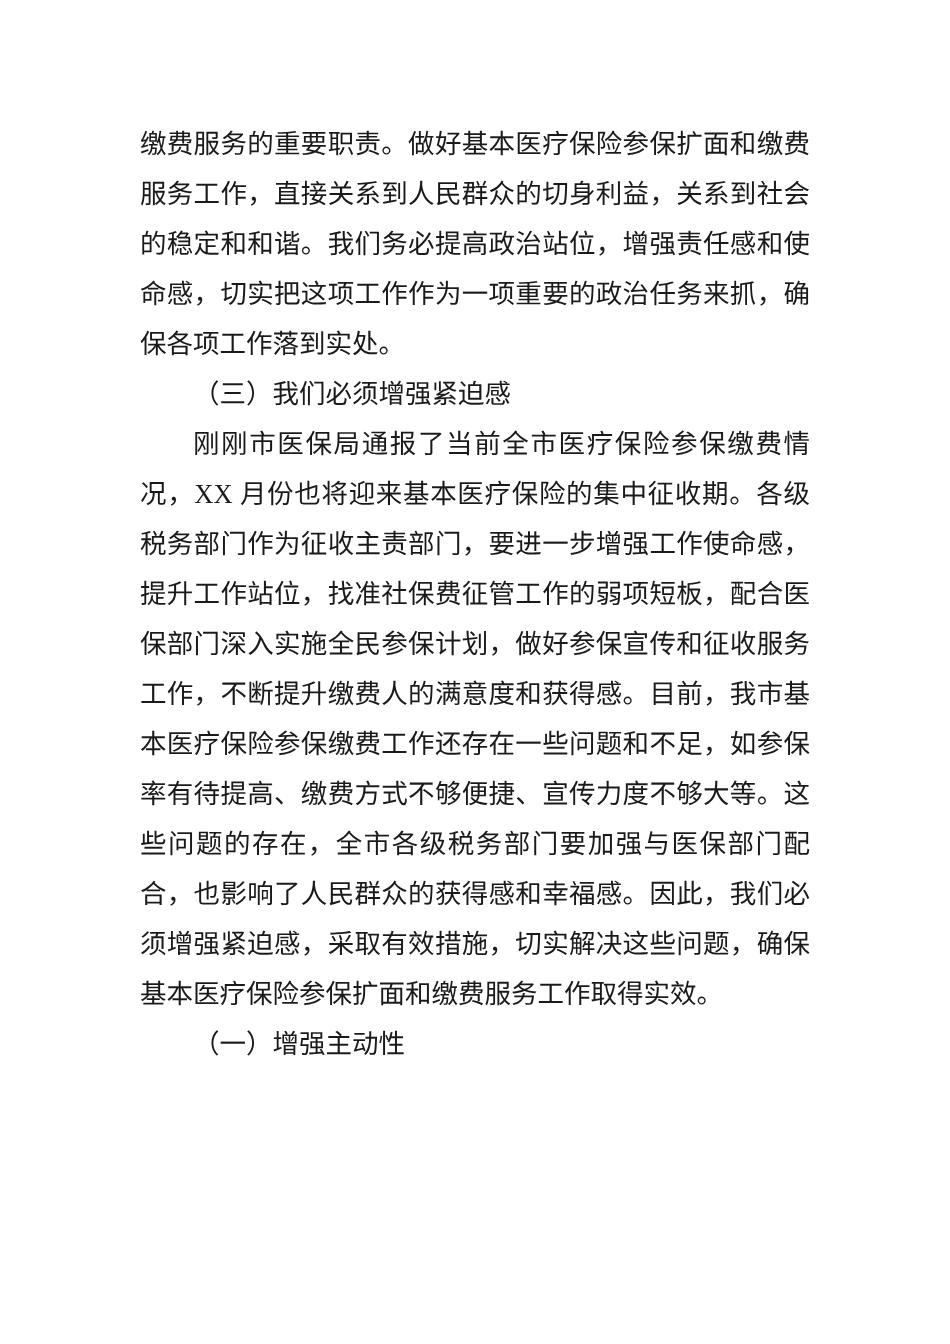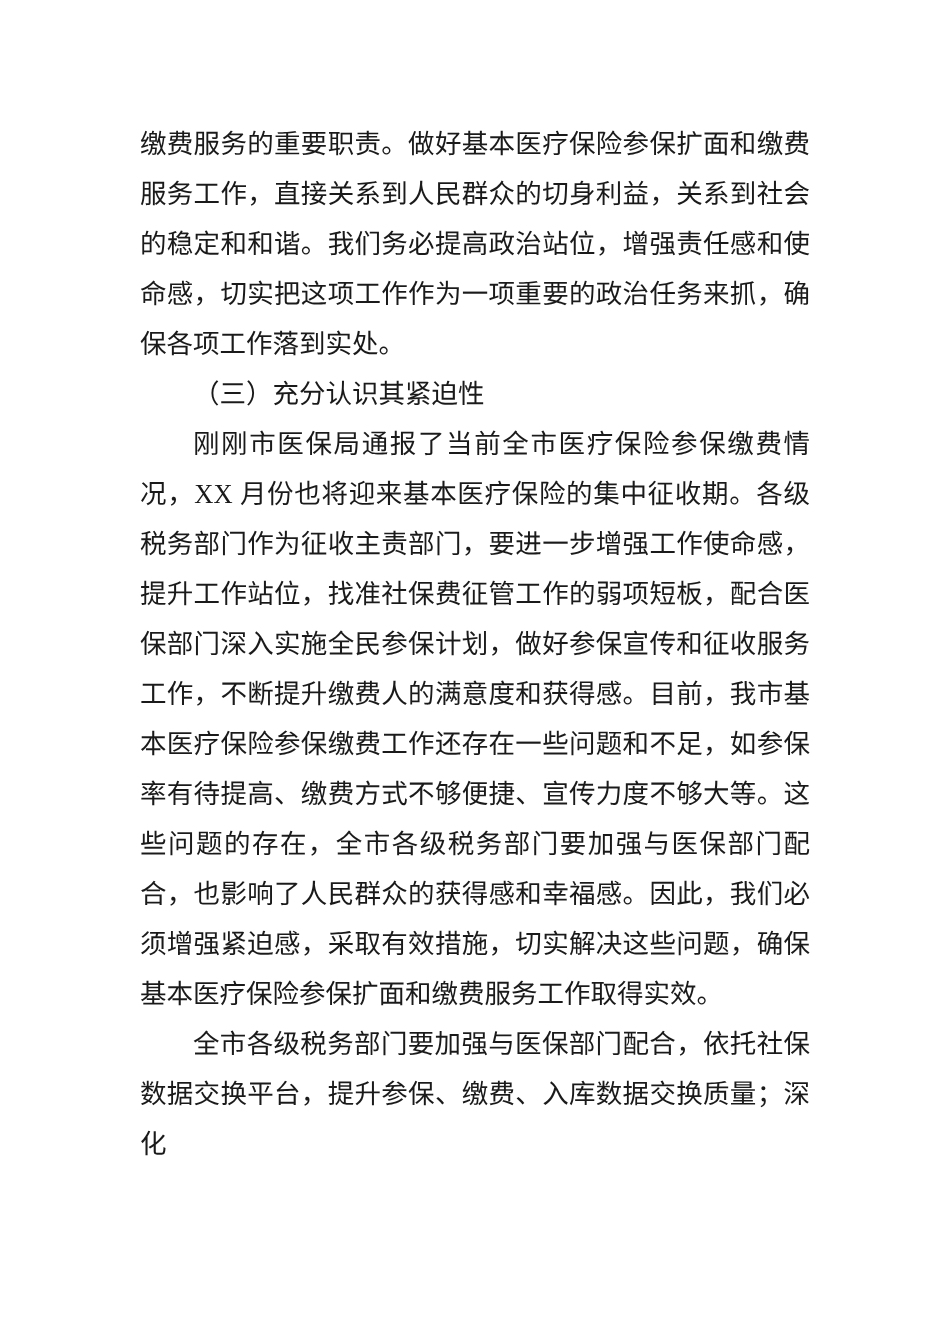--- a/index.html
+++ b/index.html
@@ -38,17 +38,17 @@
   .para.heading {
     text-align: left;
   }
 </style>
 </head>
 <body>
 
 <div class="page" style="background: rgb(255, 255, 255);">
   <div class="doc" id="doc" style="color: rgb(26, 26, 26);">
       <p class="para">缴费服务的重要职责。做好基本医疗保险参保扩面和缴费服务工作，直接关系到人民群众的切身利益，关系到社会的稳定和和谐。我们务必提高政治站位，增强责任感和使命感，切实把这项工作作为一项重要的政治任务来抓，确保各项工作落到实处。</p>
-      <p class="para indent heading">（三）充分认识其紧迫性</p>
+      <p class="para indent heading">（三）我们必须增强紧迫感</p>
       <p class="para indent">刚刚市医保局通报了当前全市医疗保险参保缴费情况，XX 月份也将迎来基本医疗保险的集中征收期。各级税务部门作为征收主责部门，要进一步增强工作使命感，提升工作站位，找准社保费征管工作的弱项短板，配合医保部门深入实施全民参保计划，做好参保宣传和征收服务工作，不断提升缴费人的满意度和获得感。目前，我市基本医疗保险参保缴费工作还存在一些问题和不足，如参保率有待提高、缴费方式不够便捷、宣传力度不够大等。这些问题的存在，全市各级税务部门要加强与医保部门配合，也影响了人民群众的获得感和幸福感。因此，我们必须增强紧迫感，采取有效措施，切实解决这些问题，确保基本医疗保险参保扩面和缴费服务工作取得实效。</p>
-      <p class="para indent">全市各级税务部门要加强与医保部门配合，依托社保数据交换平台，提升参保、缴费、入库数据交换质量；深化</p>
+      <p class="para indent heading">（一）增强主动性</p>
     </div>
 </div>
 
 </body></html>

